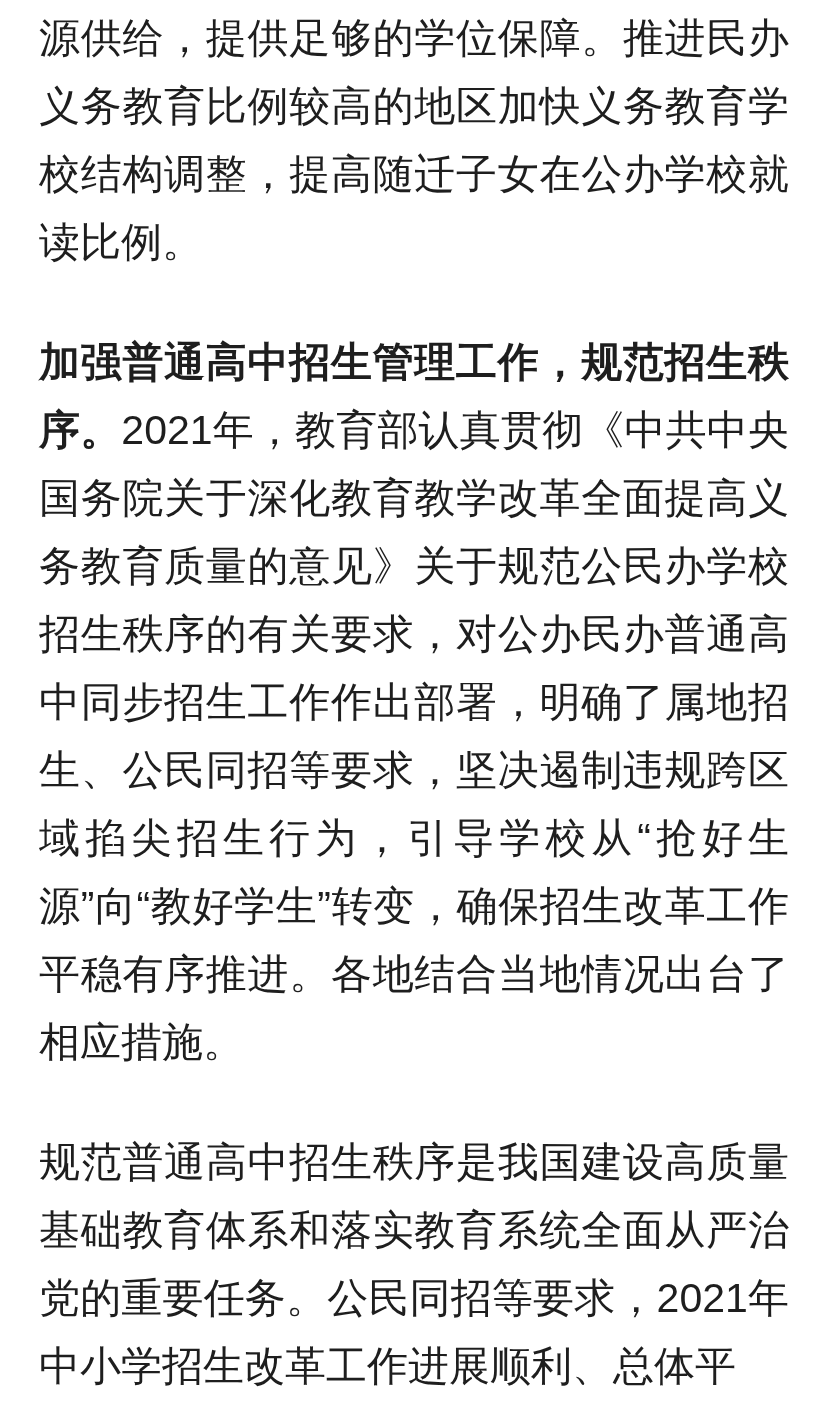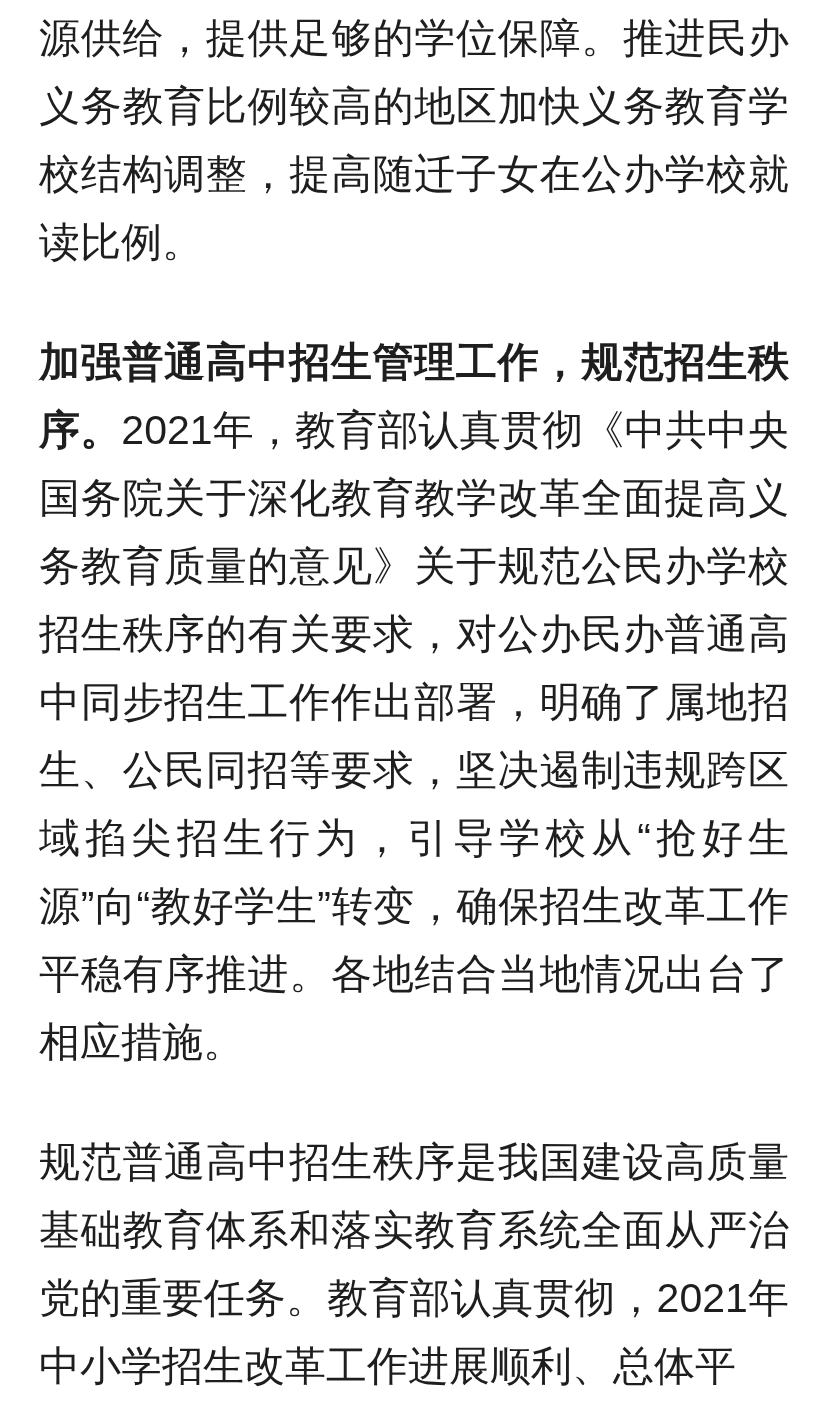--- a/index.html
+++ b/index.html
@@ -40,15 +40,15 @@
     font-weight: 400;
   }
 </style>
 </head>
 <body>
 
 <div class="page">
   <div class="article" id="article">
       <p><span class="run-regular">源供给，提供足够的学位保障。推进民办义务教育比例较高的地区加快义务教育学校结构调整，提高随迁子女在公办学校就读比例。</span></p>
       <p><span class="run-bold">加强普通高中招生管理工作，规范招生秩序。</span><span class="run-regular">2021年，教育部认真贯彻《中共中央国务院关于深化教育教学改革全面提高义务教育质量的意见》关于规范公民办学校招生秩序的有关要求，对公办民办普通高中同步招生工作作出部署，明确了属地招生、公民同招等要求，坚决遏制违规跨区域掐尖招生行为，引导学校从“抢好生源”向“教好学生”转变，确保招生改革工作平稳有序推进。各地结合当地情况出台了相应措施。</span></p>
-      <p><span class="run-regular">规范普通高中招生秩序是我国建设高质量基础教育体系和落实教育系统全面从严治党的重要任务。教育部认真贯彻，2021年中小学招生改革工作进展顺利、总体平</span></p>
+      <p><span class="run-regular">规范普通高中招生秩序是我国建设高质量基础教育体系和落实教育系统全面从严治党的重要任务。公民同招等要求，2021年中小学招生改革工作进展顺利、总体平</span></p>
     </div>
 </div>
 
 </body></html>

